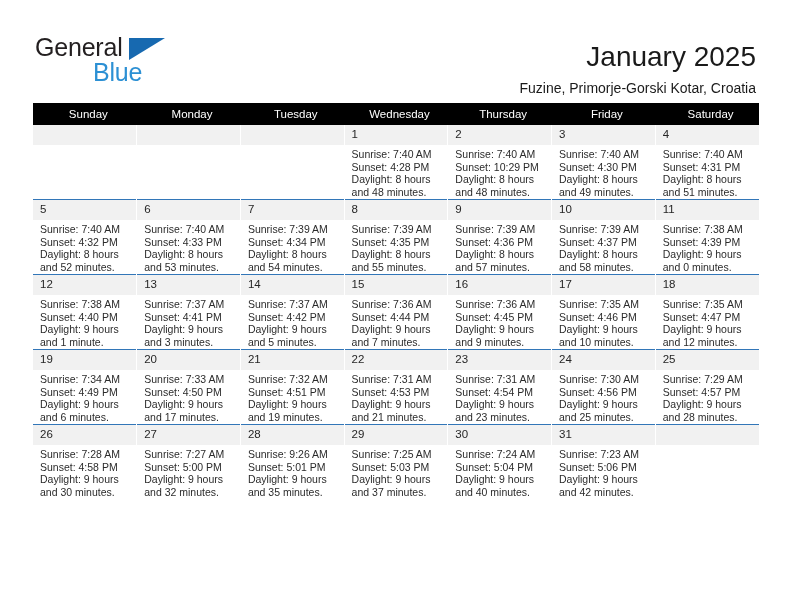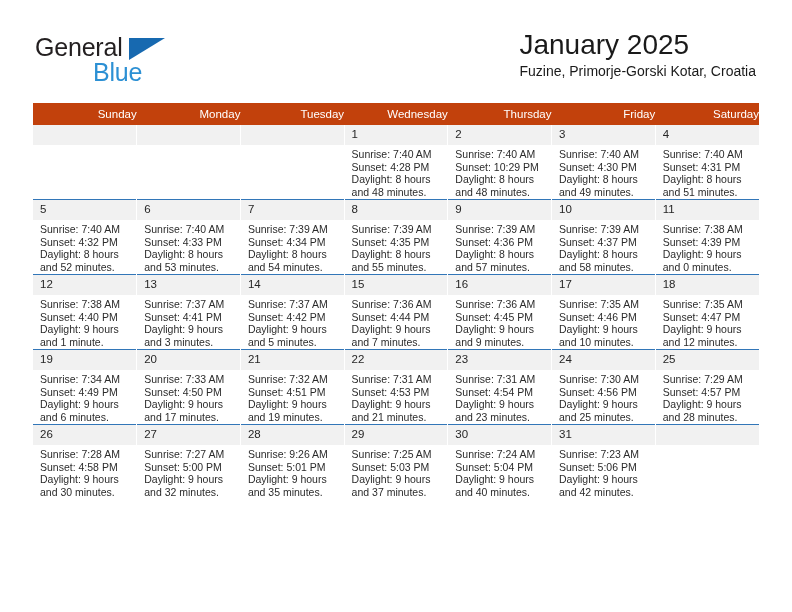--- a/index.html
+++ b/index.html
@@ -60,51 +60,52 @@
     left: 58px;
     top: 25px;
     font-size: 25px;
     color: #2c90d4;
     letter-spacing: -0.2px;
     line-height: 26px;
   }
   .title-block {
     position: absolute;
     right: 36px;
-    top: 28px;
-    text-align: left;
+    top: 40px;
+    text-align: right;
   }
   .month-title {
     font-size: 28px;
     color: #1a1a1a;
     line-height: 34px;
     white-space: nowrap;
   }
   .location {
+    margin-top: 5px;
     font-size: 14px;
     color: #1a1a1a;
     line-height: 18px;
     white-space: nowrap;
   }
 
   
   .calendar {
     position: absolute;
     left: 33px;
     top: 103px;
     width: 726px;
     border-collapse: collapse;
     table-layout: fixed;
   }
   .calendar th {
-    background: #c2410c;
+    background: #000000;
     color: #ffffff;
     font-size: 11.5px;
     font-weight: normal;
-    text-align: right;
+    text-align: center;
     padding: 5px 0 5px 7px;
     height: 11px;
     vertical-align: middle;
   }
   .calendar td {
     width: 103.7px;
     height: 74px;
     vertical-align: top;
     padding: 0;
     background: #ffffff;

